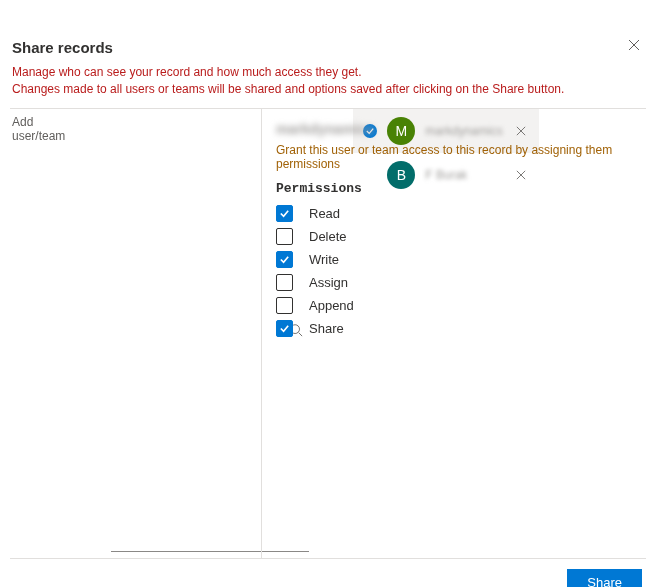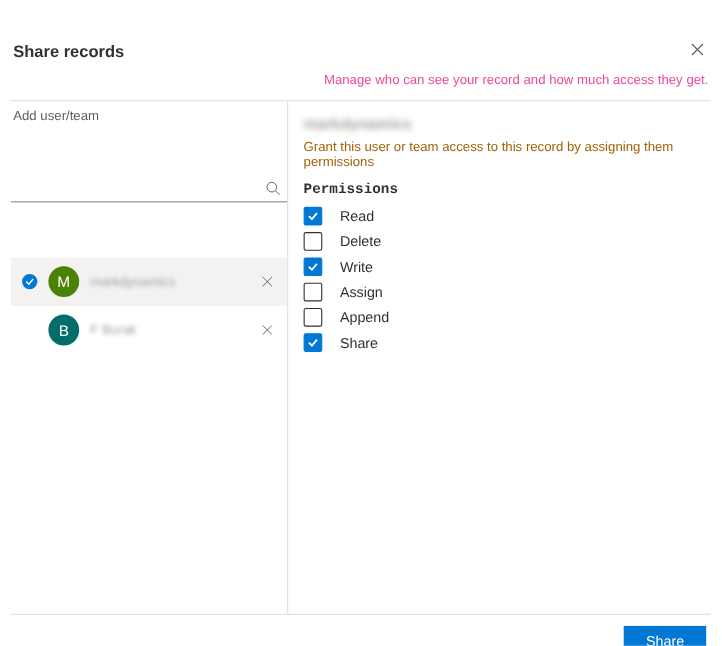--- a/index.html
+++ b/index.html
@@ -37,36 +37,35 @@
       width: 20px;
       height: 20px;
       cursor: pointer;
       display: flex;
       align-items: center;
       justify-content: center;
       color: #605e5c;
     }
     .desc {
       font-size: 12px;
-      color: #ec4899;
+      color: #b91c1c;
       line-height: 1.4;
-      text-align: right;
     }
     .body {
       flex: 1;
       border-top: 1px solid #e1dfdd;
       border-bottom: 1px solid #e1dfdd;
       display: flex;
       overflow: hidden;
     }
     .left-pane {
       width: 251px;
       flex-shrink: 0;
       display: flex;
-      flex-direction: column;
+      flex-direction: row;
       gap: 44px;
     }
     .right-pane {
       flex: 1;
       border-left: 1px solid #e1dfdd;
       padding: 12px 14px;
     }
     .add-label {
       font-size: 12px;
       color: #605e5c;
@@ -209,20 +208,21 @@
 <div class="dialog">
 
   <div class="header">
     <div class="title">Share records</div>
     <div class="close-btn">
       <svg width="12" height="12" viewBox="0 0 12 12">
           <path d="M1 1 L11 11 M11 1 L1 11" stroke="currentColor" stroke-width="1" fill="none"></path>
         </svg>
     </div>
     <div class="desc">Manage who can see your record and how much access they get.</div>
+    <div class="desc">Changes made to all users or teams will be shared and options saved after clicking on the Share button.</div>
   </div>
 
   <div class="body">
 
     <div class="left-pane">
       <div class="add-label">Add user/team</div>
       <div class="search-wrap">
         <input class="search-input" placeholder="" style="">
         <span class="search-icon">
           <svg width="14" height="14" viewBox="0 0 16 16">

